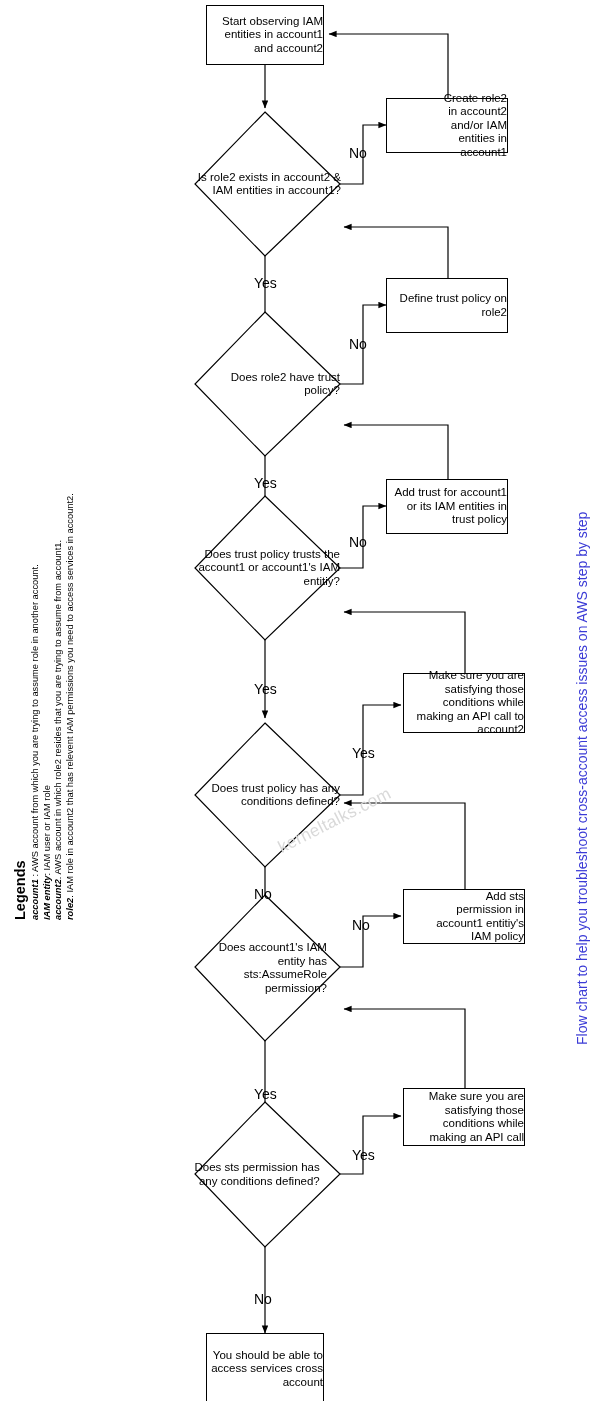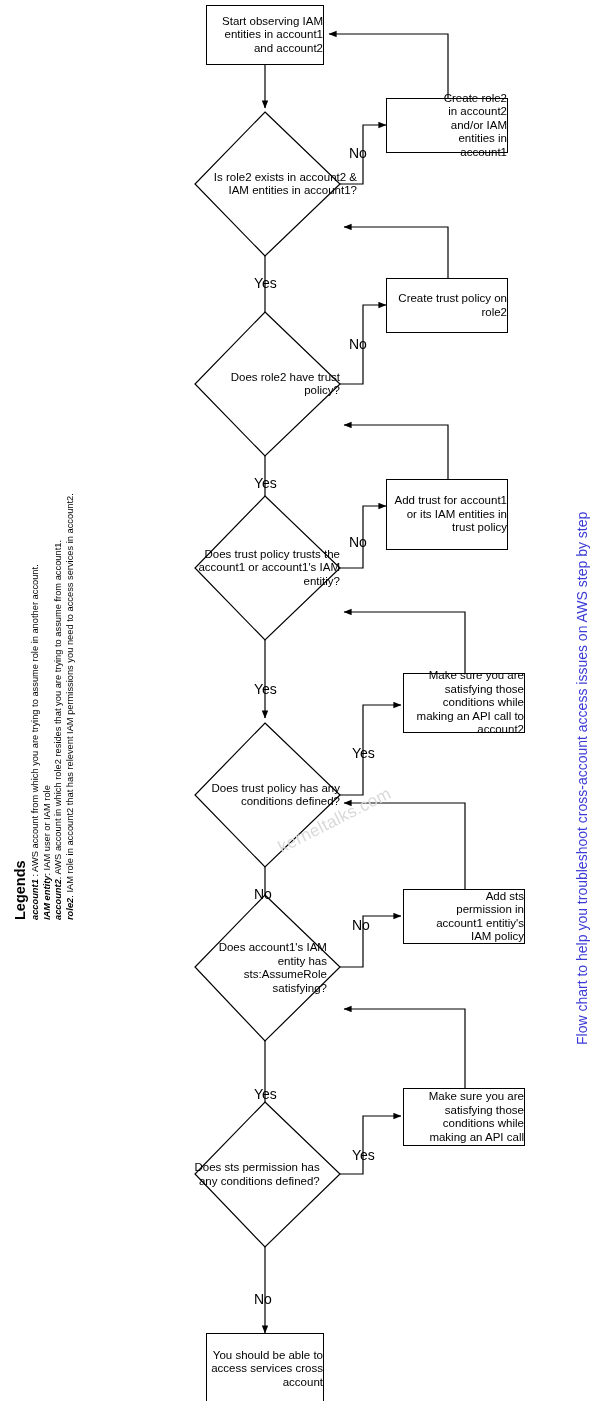--- a/index.html
+++ b/index.html
@@ -161,50 +161,50 @@
     <polygon points="265,1102 340,1174 265,1247 195,1174"></polygon>
   </g>
 </svg>
 
 <div id="watermark">kerneltalks.com</div>
 
 <div class="node proc" style="left:206px; top:5px; width:118px; height:60px;">Start observing IAM entities in account1 and account2</div>
 
 <div class="node proc" style="left:386px; top:98px; width:122px; height:55px;padding-left:48px;">Create role2 in account2 and/or IAM entities in account1</div>
 
-<div class="node proc" style="left:386px; top:278px; width:122px; height:55px;">Create trust policy on role2</div>
-
-<div class="node proc" style="left:386px; top:479px; width:122px; height:71px;">Add trust for account1 or its IAM entities in trust policy</div>
+<div class="node proc" style="left:386px; top:278px; width:122px; height:55px;">Define trust policy on role2</div>
+
+<div class="node proc" style="left:386px; top:479px; width:122px; height:55px;">Add trust for account1 or its IAM entities in trust policy</div>
 
 <div class="node proc" style="left:403px; top:673px; width:122px; height:60px;">Make sure you are satisfying those conditions while making an API call to account2</div>
 
 <div class="node proc" style="left:403px; top:889px; width:122px; height:55px;padding-left:24px;">Add sts permission in account1 entitiy's IAM policy</div>
 
 <div class="node proc" style="left:403px; top:1088px; width:122px; height:58px;">Make sure you are satisfying those conditions while making an API call</div>
 
 <div class="node proc" style="left:206px; top:1333px; width:118px; height:72px;">You should be able to access services cross account</div>
 
-<div class="node dec" style="left:212px; top:112px; width:145px; height:144px;">
+<div class="node dec" style="left:196px; top:112px; width:145px; height:144px;">
   <span class="dec-label">Is role2 exists in account2 &amp; IAM entities in account1?</span>
 </div>
 
 <div class="node dec" style="left:195px; top:312px; width:145px; height:144px;">
   <span class="dec-label">Does role2 have trust policy?</span>
 </div>
 
 <div class="node dec" style="left:195px; top:496px; width:145px; height:144px;">
   <span class="dec-label">Does trust policy trusts the account1 or account1's IAM entitiy?</span>
 </div>
 
 <div class="node dec" style="left:195px; top:723px; width:145px; height:144px;">
   <span class="dec-label">Does trust policy has any conditions defined?</span>
 </div>
 
 <div class="node dec" style="left:195px; top:895px; width:145px; height:146px;">
-  <span class="dec-label" style="width:82%">Does account1's IAM entity has sts:AssumeRole satisfying?</span>
+  <span class="dec-label" style="width:82%">Does account1's IAM entity has sts:AssumeRole permission?</span>
 </div>
 
 <div class="node dec" style="left:182px; top:1102px; width:145px; height:145px;">
   <span class="dec-label" style="width:90%">Does sts permission has any conditions defined?</span>
 </div>
 
 <div class="edge-label" style="left:349px; top:147px;">No</div>
 <div class="edge-label" style="left:254px; top:277px;">Yes</div>
 
 <div class="edge-label" style="left:349px; top:338px;">No</div>

